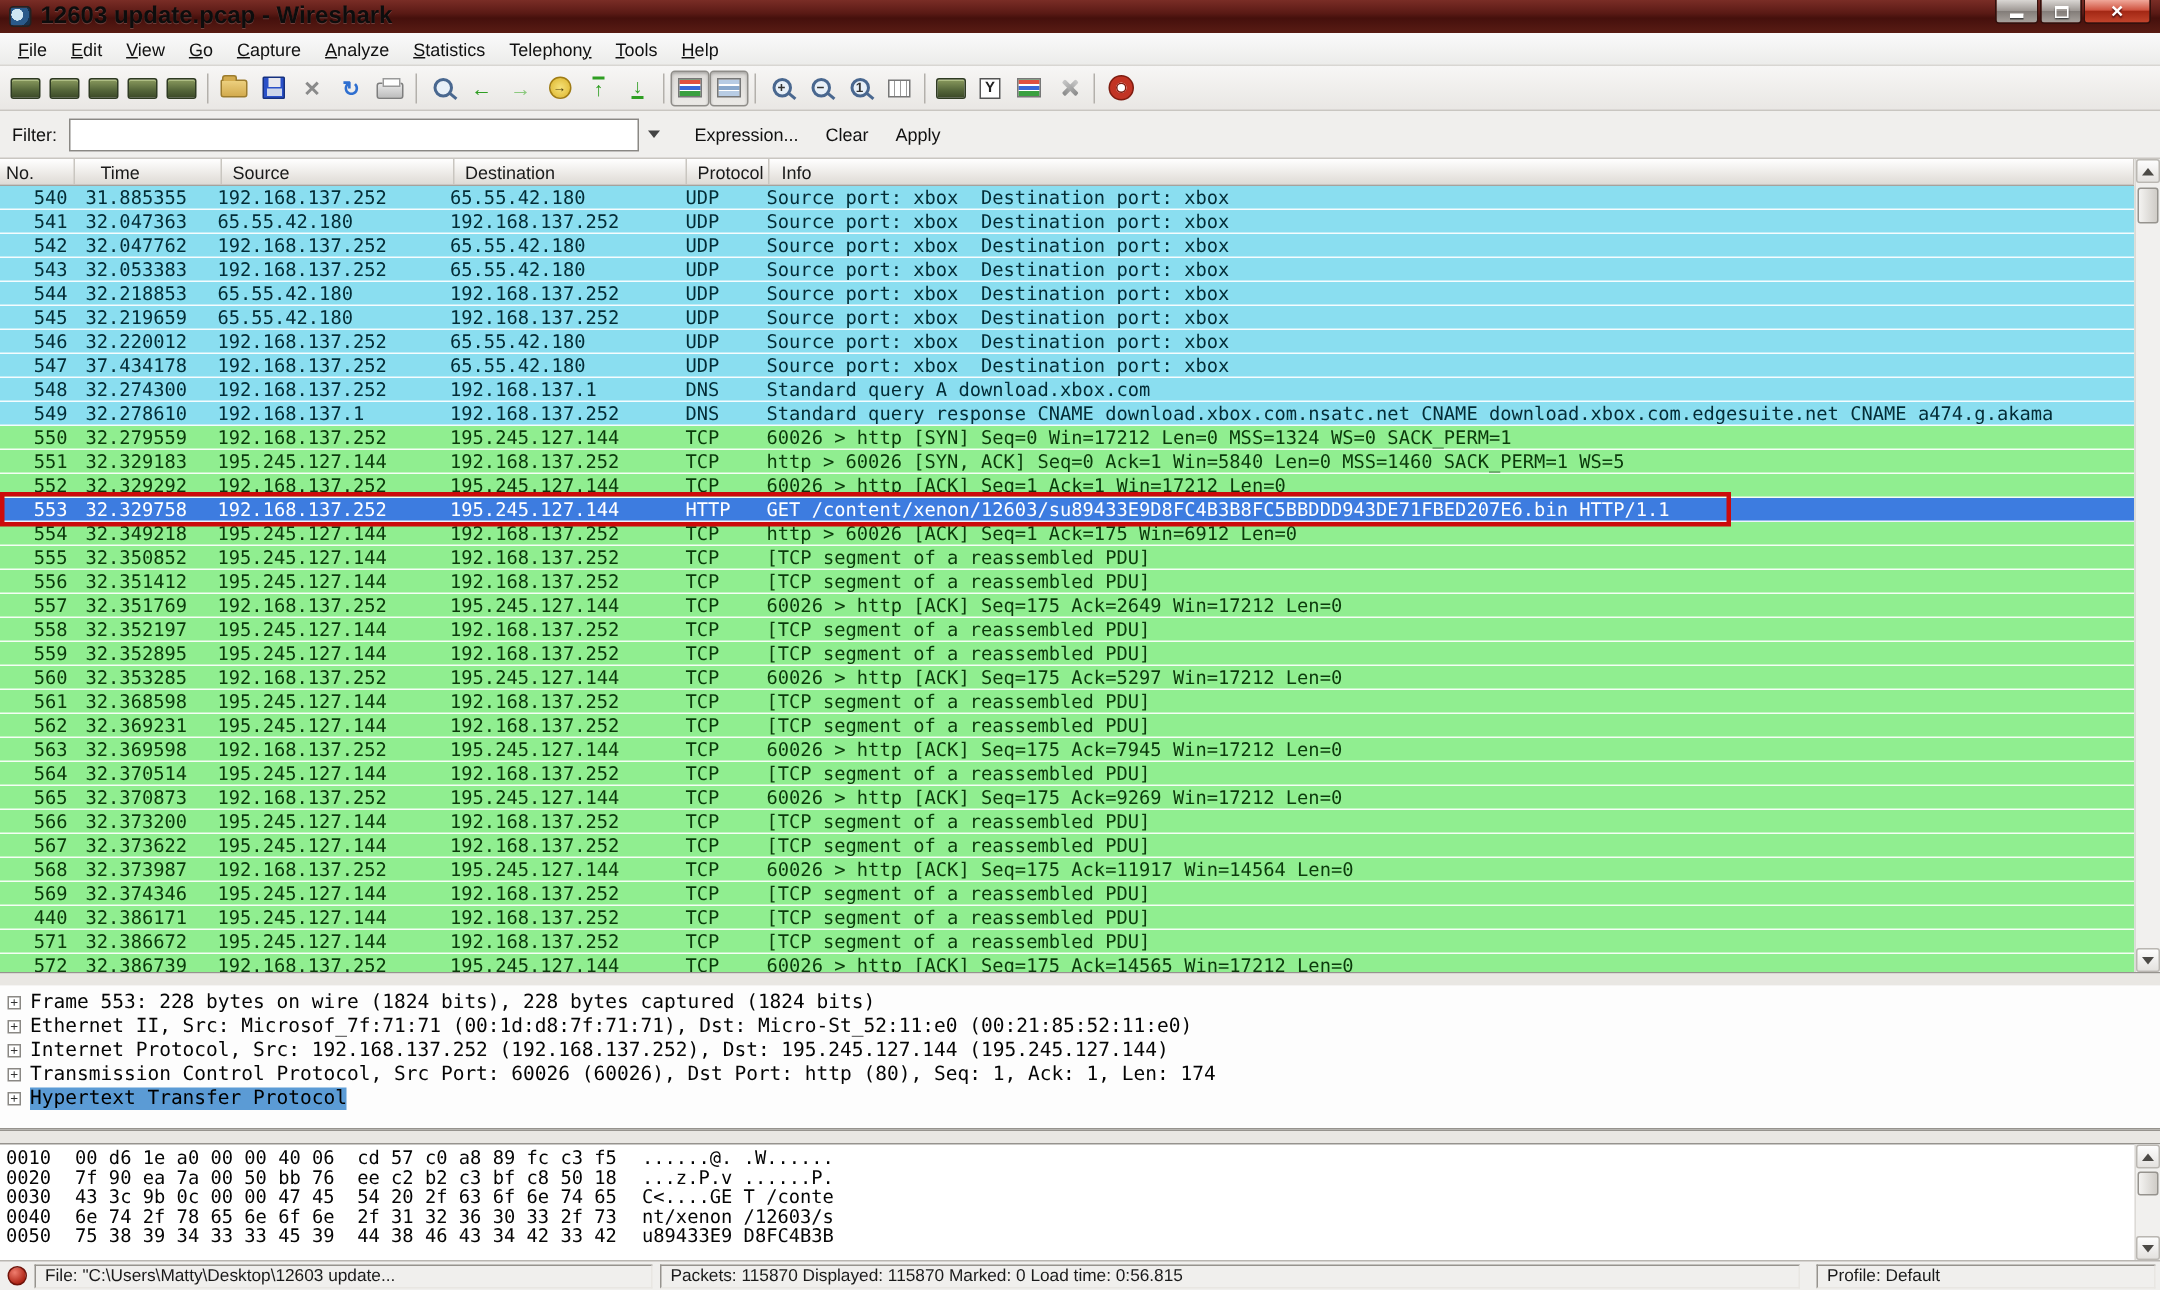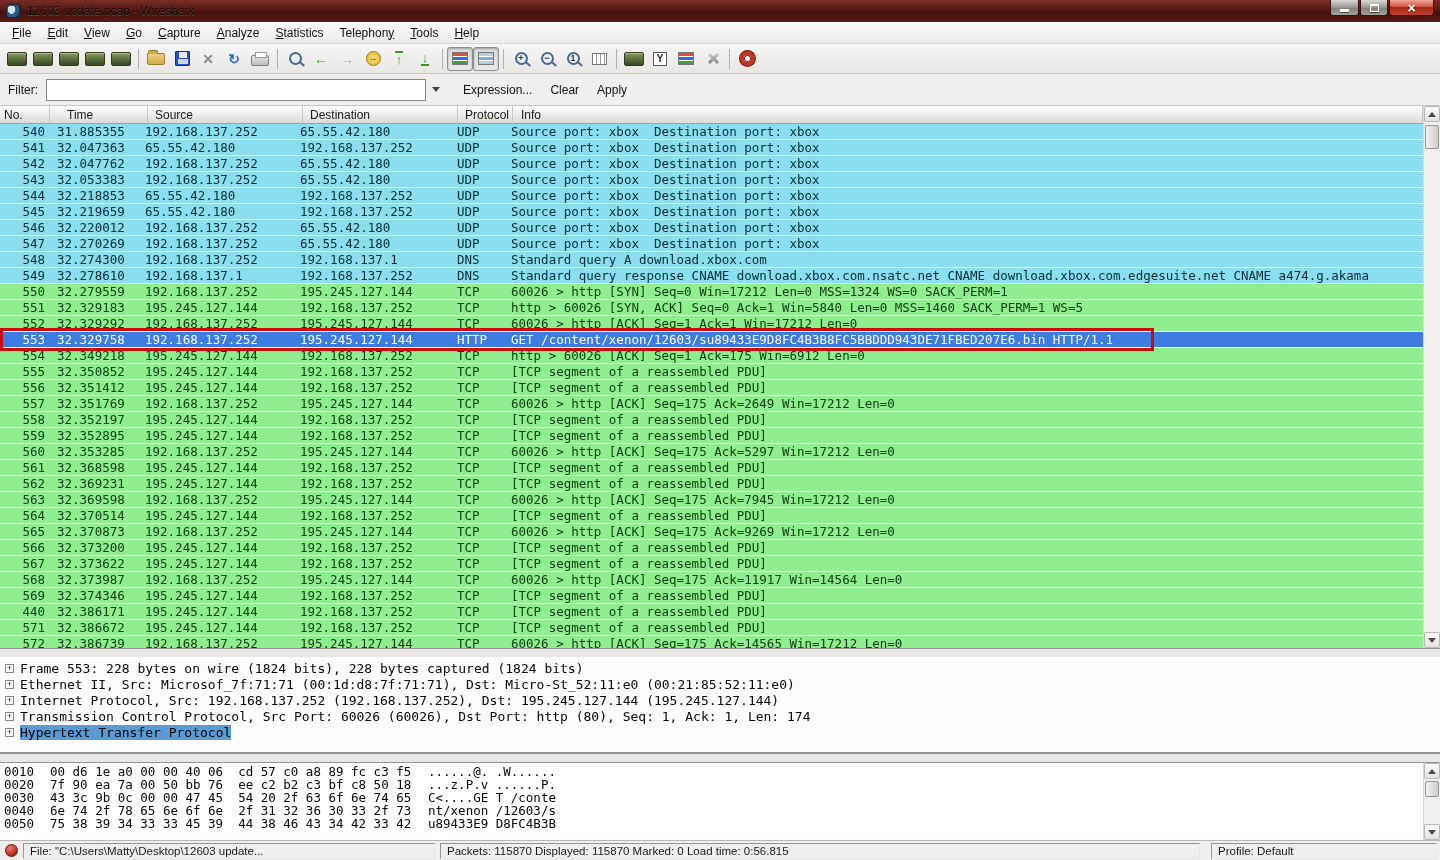--- a/index.html
+++ b/index.html
@@ -6,21 +6,21 @@
   html,body { width:1440px; height:860px; overflow:hidden; background:#f0efed;
               font-family:"Liberation Sans", sans-serif; }
   .window { width:1440px; height:860px; display:flex; flex-direction:column; background:#f0efed; }
 
   
   .titlebar { height:22px; background:linear-gradient(#7a2d26,#5a1a15 40%,#45100c 55%,#591c14);
               display:flex; align-items:center; padding:0 6px; position:relative; }
   .ws-logo { width:15px; height:14px; border-radius:3px; margin-right:6px;
              background:radial-gradient(circle at 35% 40%, #cfe6f2 0 35%, #2a5a8a 36% 70%, #16324e 71%);
              border:1px solid #222; }
-  .title-text { font-size:12px; color:#0d0d0d; font-weight:normal; text-shadow:0 1px 0 rgba(255,255,255,.18); }
+  .title-text { font-size:16px; color:#0d0d0d; font-weight:bold; text-shadow:0 1px 0 rgba(255,255,255,.18); }
   .win-btns { position:absolute; right:6px; top:0; display:flex; }
   .wbtn { height:16px; border:1px solid #33110d; border-top:none; display:flex; align-items:center;
           justify-content:center; border-radius:0 0 3px 3px; margin-left:1px;
           background:linear-gradient(#d9d6d3,#9b9591 50%,#837d79 51%,#a8a29d); }
   .wbtn.min { width:29px; } .wbtn.res { width:28px; }
   .wbtn.close { width:45px; background:linear-gradient(#f0a89a,#cf5340 45%,#a32714 50%,#c2442c); }
   .g-min { width:9px; height:3px; background:#fff; box-shadow:0 1px 0 #444; margin-top:6px; }
   .g-res { width:9px; height:8px; border:1px solid #fff; border-top:2px solid #fff; box-shadow:0 1px 1px #444; }
   .g-close::before { content:"×"; color:#fff; font-size:14px; font-weight:bold; text-shadow:0 1px 1px #511; }
 
@@ -338,21 +338,21 @@
           <div class="prow udp">
             <span class="pc pc0">546</span>
             <span class="pc pc1">32.220012</span>
             <span class="pc pc2">192.168.137.252</span>
             <span class="pc pc3">65.55.42.180</span>
             <span class="pc pc4">UDP</span>
             <span class="pc pc5">Source port: xbox  Destination port: xbox</span>
           </div>
           <div class="prow udp">
             <span class="pc pc0">547</span>
-            <span class="pc pc1">32.270269</span>
+            <span class="pc pc1">37.434178</span>
             <span class="pc pc2">192.168.137.252</span>
             <span class="pc pc3">65.55.42.180</span>
             <span class="pc pc4">UDP</span>
             <span class="pc pc5">Source port: xbox  Destination port: xbox</span>
           </div>
           <div class="prow udp">
             <span class="pc pc0">548</span>
             <span class="pc pc1">32.274300</span>
             <span class="pc pc2">192.168.137.252</span>
             <span class="pc pc3">192.168.137.1</span>

